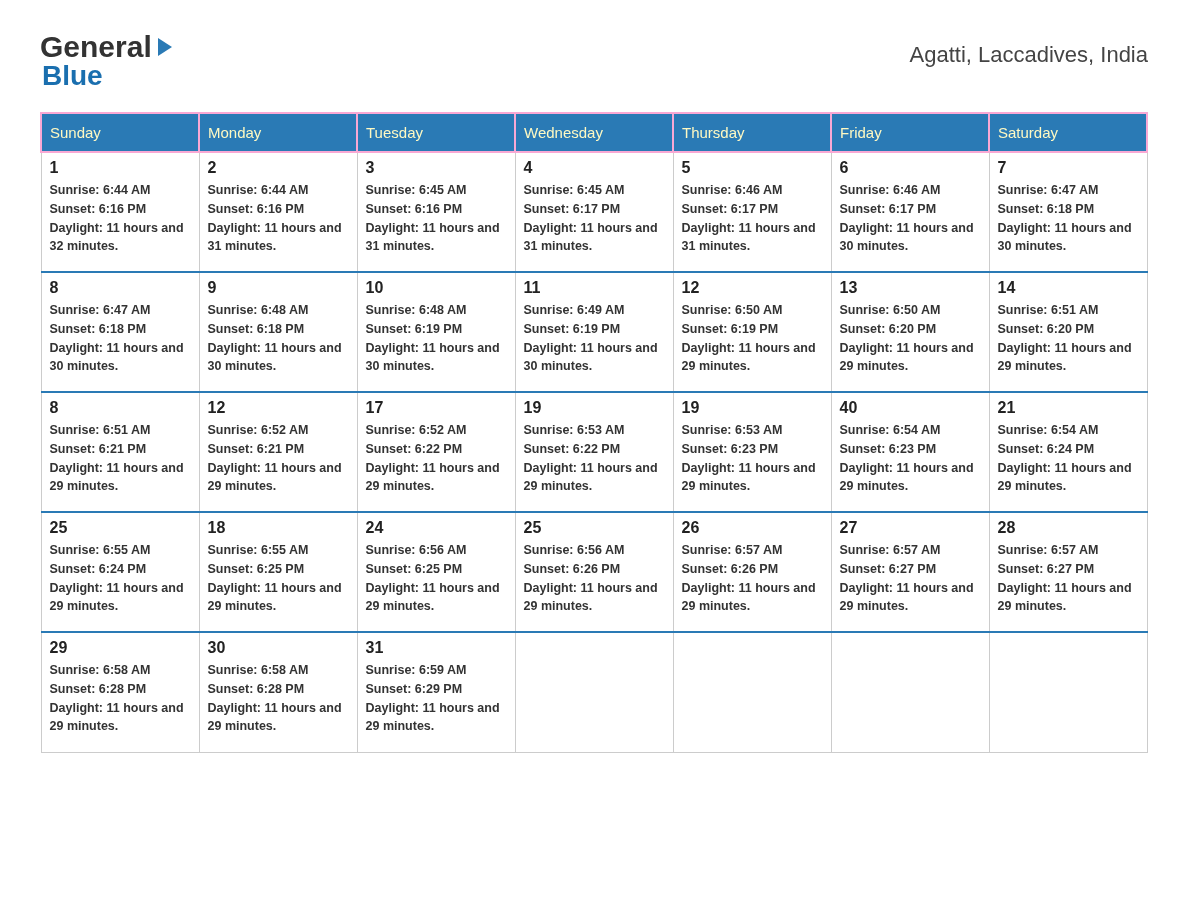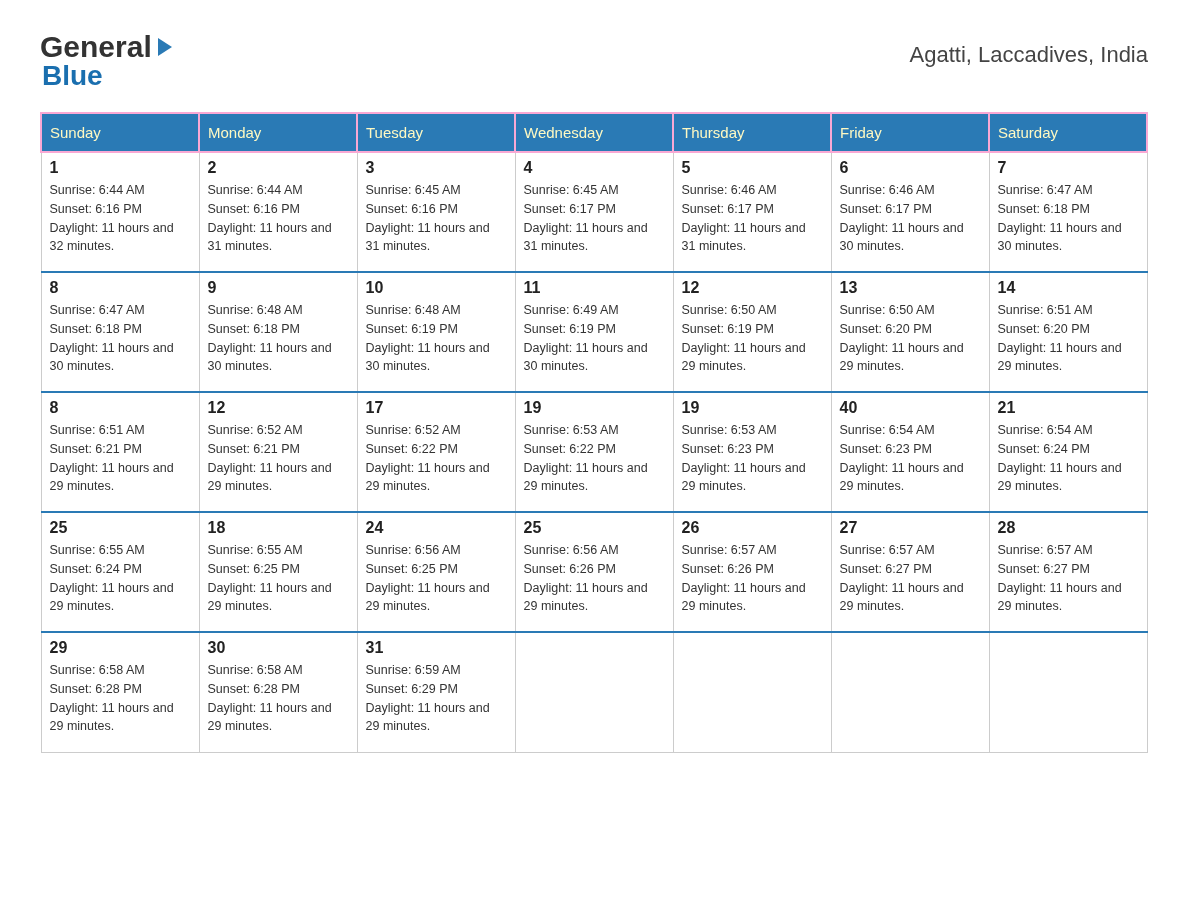--- a/index.html
+++ b/index.html
@@ -66,20 +66,21 @@
     }
     .day-number {
       font-size: 16px;
       font-weight: bold;
       margin-bottom: 4px;
     }
     .day-info {
       font-size: 12.5px;
       line-height: 1.5;
       color: #333;
+      font-weight: bold;
     }
     tr td:first-child {
       border-left: 1px solid #ccc;
     }
     .week-row td {
       border-top: 2px solid #2a7ab5;
     }
     .logo-wrapper {
       display: flex;
       align-items: center;

